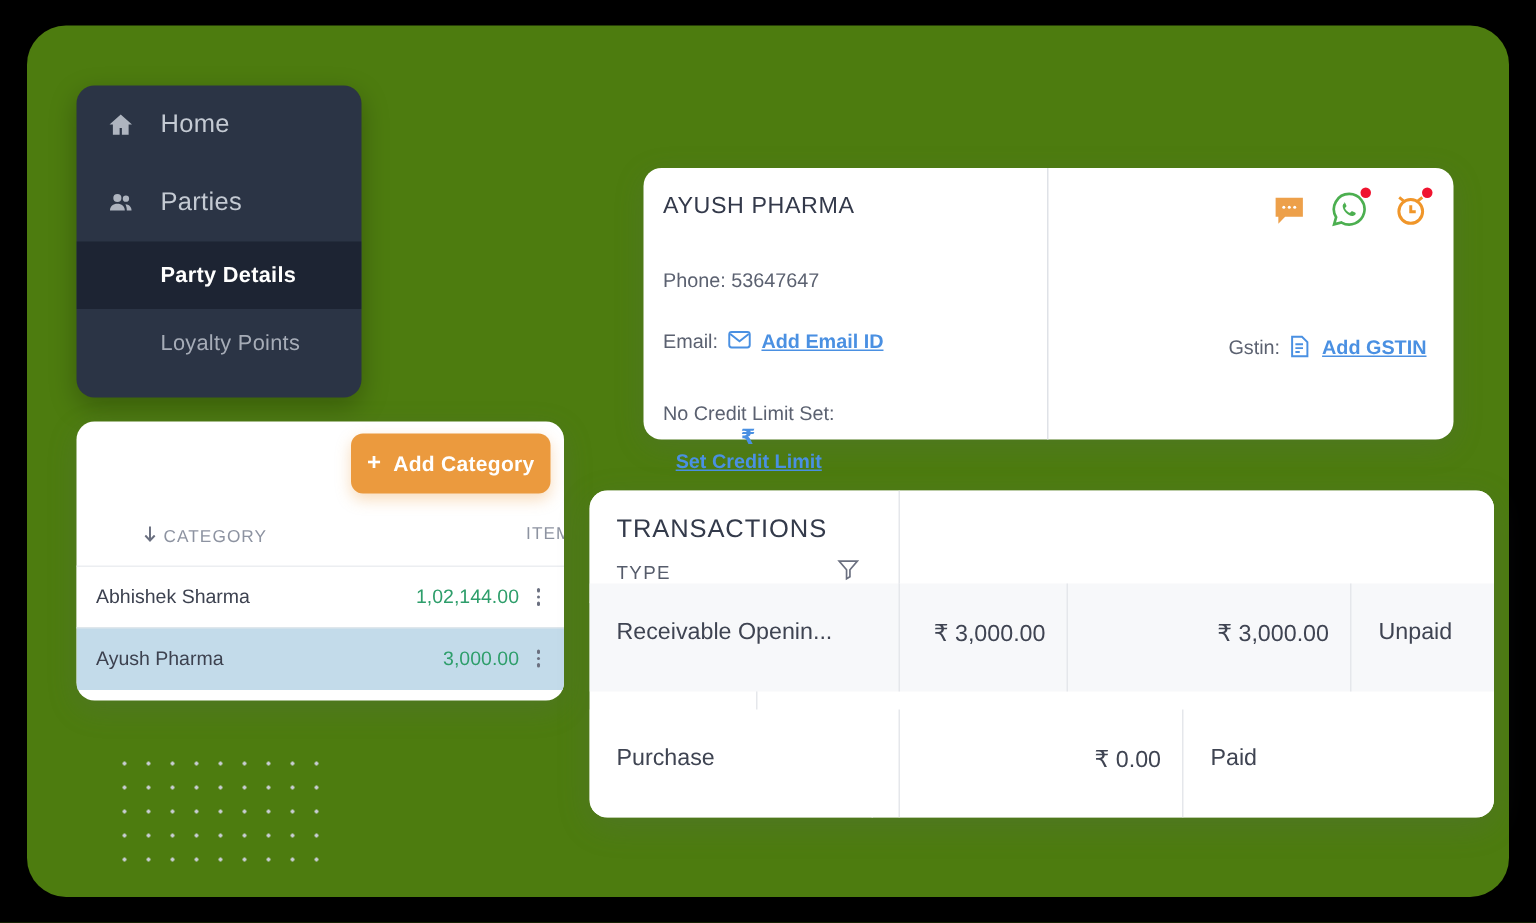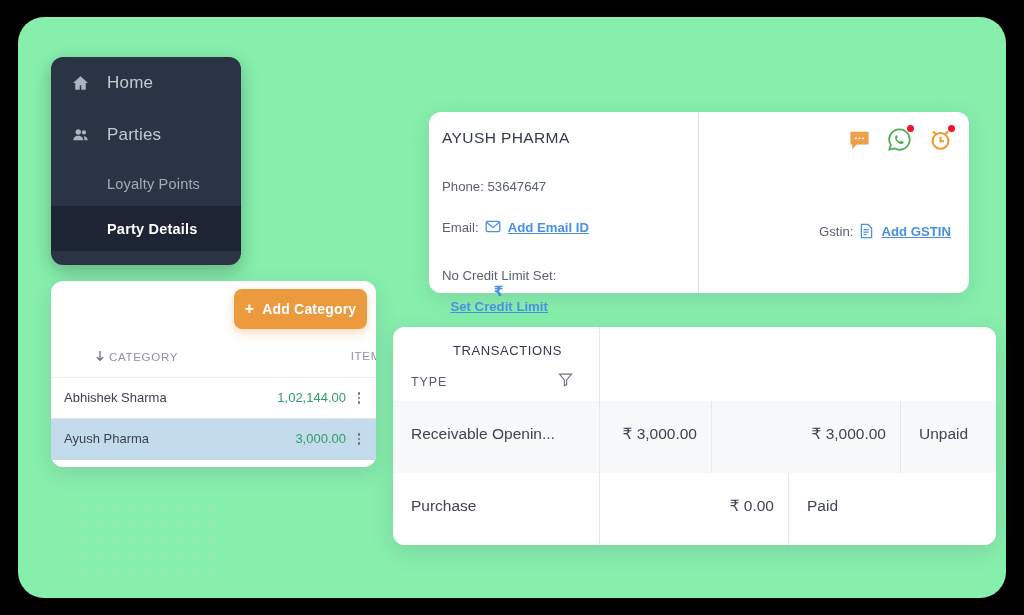--- a/index.html
+++ b/index.html
@@ -5,21 +5,21 @@
   html,body{margin:0;padding:0;}
   body{
     width:1024px;height:615px;overflow:hidden;
     background:#000000;
     font-family:"Liberation Sans","DejaVu Sans",sans-serif;
     -webkit-font-smoothing:antialiased;
   }
   .frame{position:absolute;left:0;top:0;width:1024px;height:615px;background:#000;}
   .canvas{
     position:absolute;left:18px;top:17px;width:988px;height:581px;
-    background:#86efac;border-radius:26px;
+    background:#4d7c0f;border-radius:26px;
   }
 
   
   .dots{
     position:absolute;left:55px;top:482px;width:152px;height:88px;
     background-image:radial-gradient(#c9cdd4 1.2px, transparent 1.3px);
     background-size:16px 16px;background-position:2px 2px;
   }
 
   
@@ -92,29 +92,29 @@
 
   
   .txn-card{
     position:absolute;left:375px;top:310px;width:603px;height:218px;
     background:#ffffff;border-radius:12px;
     box-shadow:0 6px 22px rgba(90,100,120,.20);
     overflow:hidden;
   }
   .txn-head{position:absolute;left:0;top:0;width:603px;height:74px;background:#fff;border-bottom:1px solid #e8eaee;}
   .txn-body-row{position:absolute;left:0;width:603px;height:72px;display:flex;}
-  .txn-body-row.b1{top:74px;background:#f7f8fa;}
+  .txn-body-row.b1{top:62px;background:#f7f8fa;}
   .txn-body-row.b2{top:146px;background:#ffffff;}
   .col{box-sizing:border-box;height:100%;position:relative;}
   .c-type{width:207px;border-right:1px solid #e5e7eb;}
   .c-total{width:112px;border-right:1px solid #e5e7eb;}
   .c-bal{width:189px;border-right:1px solid #e5e7eb;}
   .c-status{width:95px;}
   .hd-small{position:absolute;font-size:12.5px;color:#565c6b;letter-spacing:.9px;}
-  .hd-title{position:absolute;left:18px;top:16px;font-size:13px;color:#333a4a;letter-spacing:.6px;margin-left:42px;}
+  .hd-title{position:absolute;left:18px;top:16px;font-size:17px;color:#333a4a;letter-spacing:.6px;}
   .hd-type{left:18px;top:48px;display:flex;align-items:center;}
   .filter-ico{position:absolute;top:45px;}
   .hd-total{right:14px;top:48px;}
   .hd-bal{left:14px;top:48px;display:flex;align-items:center;}
   .cell{position:absolute;font-size:15.5px;color:#3f4452;white-space:nowrap;}
   .cell.left{left:18px;top:24px;}
   .cell.right{right:14px;top:24px;}
 </style>
 </head>
 <body>
@@ -140,26 +140,26 @@
           <svg width="21" height="18" viewBox="0 0 24 24" fill="#aeb4bf">
               <circle cx="9" cy="8" r="3.6"></circle>
               <circle cx="16.6" cy="8.6" r="2.8"></circle>
               <path d="M2.4 19c0-3.7 2.9-6 6.6-6s6.6 2.3 6.6 6H2.4z"></path>
               <path d="M16.2 13.6c3 .2 5.4 2.3 5.4 5.4h-4.2c0-2-.5-3.8-1.2-5.4z"></path>
             </svg>
         </span>
         <span class="txt">Parties</span>
       </div>
 
+      <div class="sub-row active">
+        <span class="txt">Party Details</span>
+      </div>
+
       <div class="sub-row idle">
         <span class="txt">Loyalty Points</span>
-      </div>
-
-      <div class="sub-row active">
-        <span class="txt">Party Details</span>
       </div>
     </nav>
 
     <section class="contact-card">
 
       <div class="contact-left">
         <div class="cc-title">AYUSH PHARMA</div>
 
         <div class="cc-line l1">Phone: 53647647</div>
 

